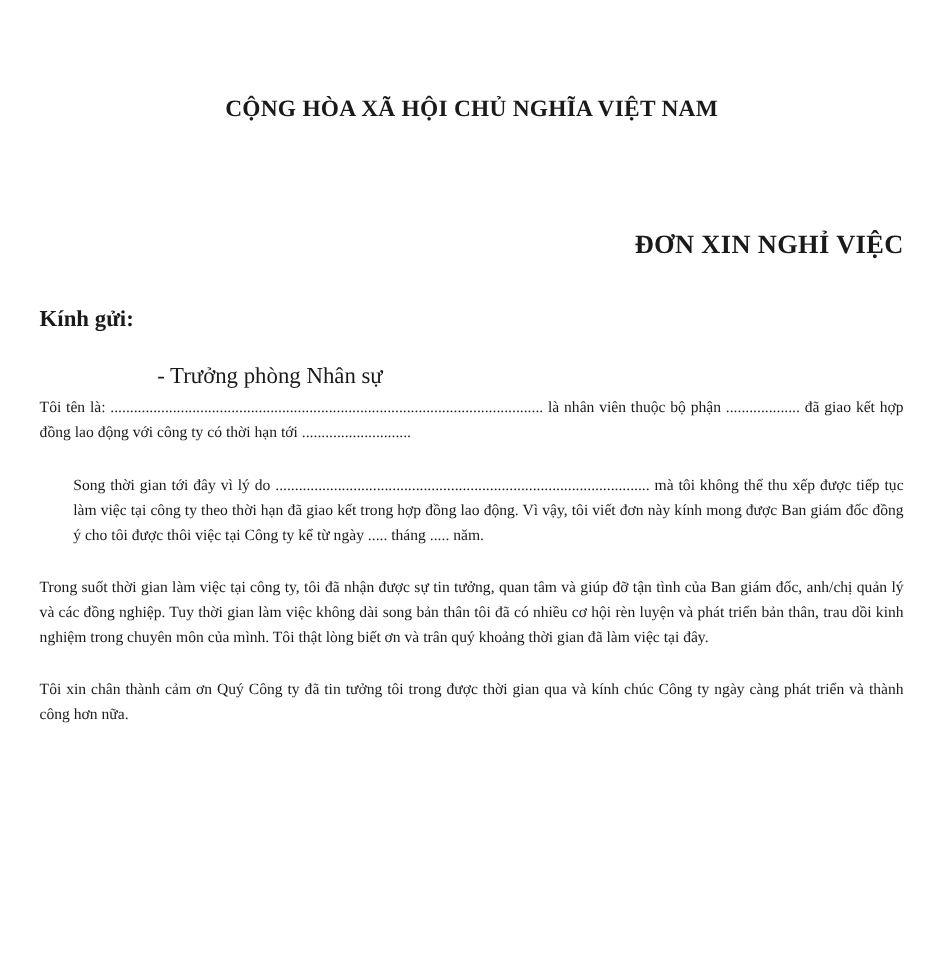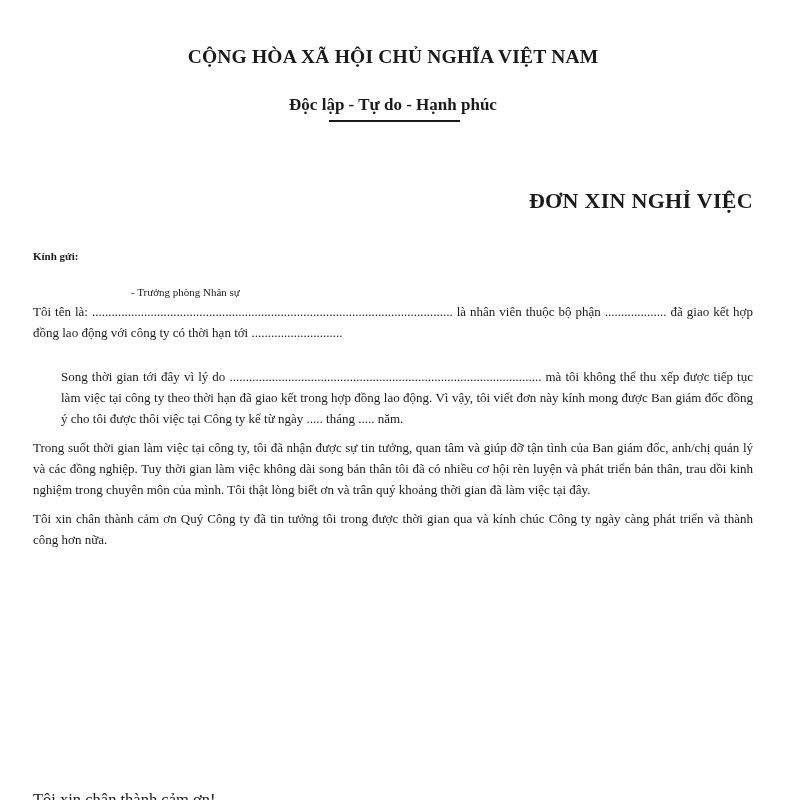--- a/index.html
+++ b/index.html
@@ -23,22 +23,22 @@
     box-sizing: border-box;
     padding: 0 33px;
   }
 
   
   .national-title {
     text-align: center;
     font-weight: bold;
     font-size: 19.5px;
     letter-spacing: 0.2px;
-    margin: 0;
-    padding-top: 45px;
+    margin: 16px;
+    padding-top: 64px;
     line-height: 1.2;
   }
   .motto-wrap {
     text-align: center;
     margin-top: 27px;
   }
   .motto {
     display: inline-block;
     position: relative;
     font-weight: bold;
@@ -65,21 +65,21 @@
     line-height: 1.2;
   }
 
   
   .recipients {
     margin-top: 35px;
   }
   .recipient-row {
     display: flex;
     align-items: baseline;
-    font-size: 11px;
+    font-size: 19px;
     line-height: 1.45;
   }
   .recipient-row + .recipient-row {
     margin-top: 20px;
   }
   .recipient-label {
     font-weight: bold;
     white-space: nowrap;
     margin-right: 12px;
   }
@@ -91,21 +91,21 @@
   }
 
   p.para {
     font-size: 13px;
     line-height: 1.62;
     text-align: justify;
     margin: 0;
     hyphens: none;
   }
   p.para.gap-lg { margin-top: 23px; margin-left: 28px; }
-  p.para.gap-md { margin-top: 8px; }
+  p.para.gap-md { margin-top: 22px; }
   .first-para { margin-top: 29px; }
 
   
   .clipped-line {
     position: absolute;
     left: 33px;
     right: 33px;
     bottom: -14px;
     font-size: 16.5px;
     line-height: 1.62;
@@ -114,23 +114,20 @@
     overflow: hidden;
   }
 </style>
 </head>
 <body>
 
 <div class="page">
 
   <h1 class="national-title">CỘNG HÒA XÃ HỘI CHỦ NGHĨA VIỆT NAM</h1>
 
-  <div class="motto-wrap">
-    <span class="motto">Độc lập - Tự do - Hạnh phúc</span>
-  </div>
 
   <h2 class="doc-title">ĐƠN XIN NGHỈ VIỆC</h2>
 
   <div class="recipients">
     <div class="recipient-row">
       <span class="recipient-label">Kính gửi:</span>
     </div>
     <div class="recipient-row indented">
       <span class="recipient-value">- Trưởng phòng Nhân sự</span>
     </div>

